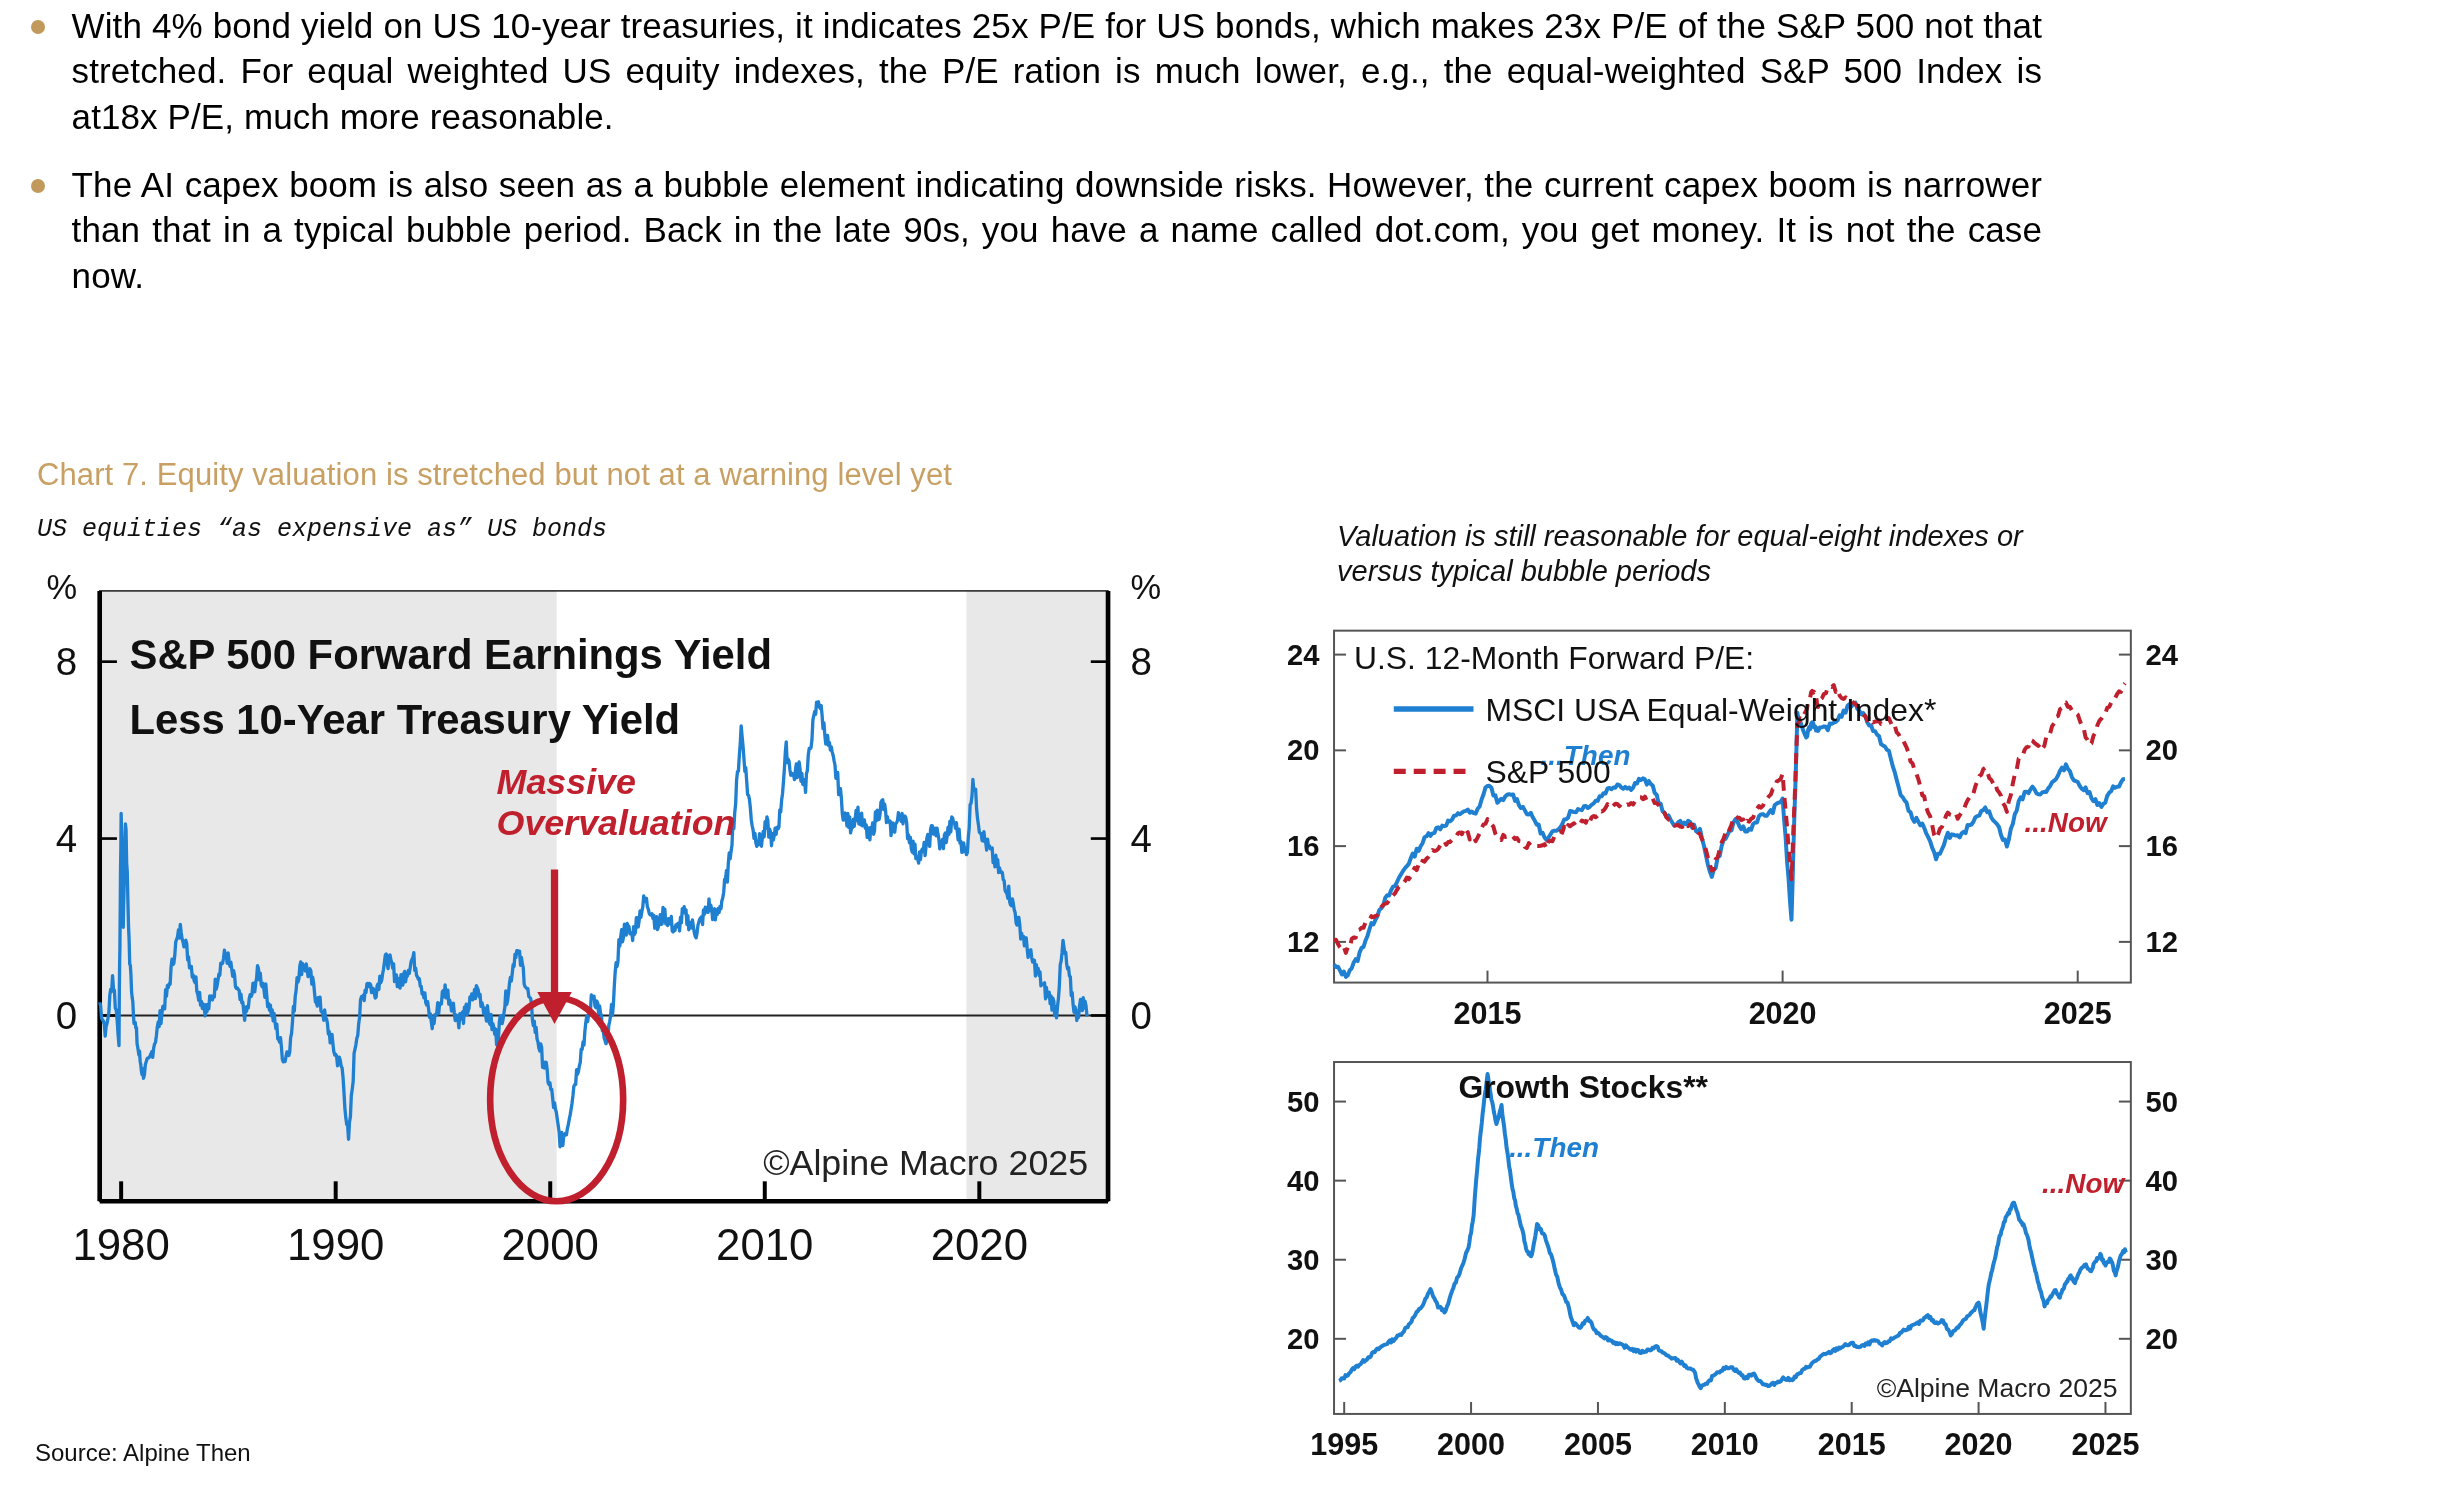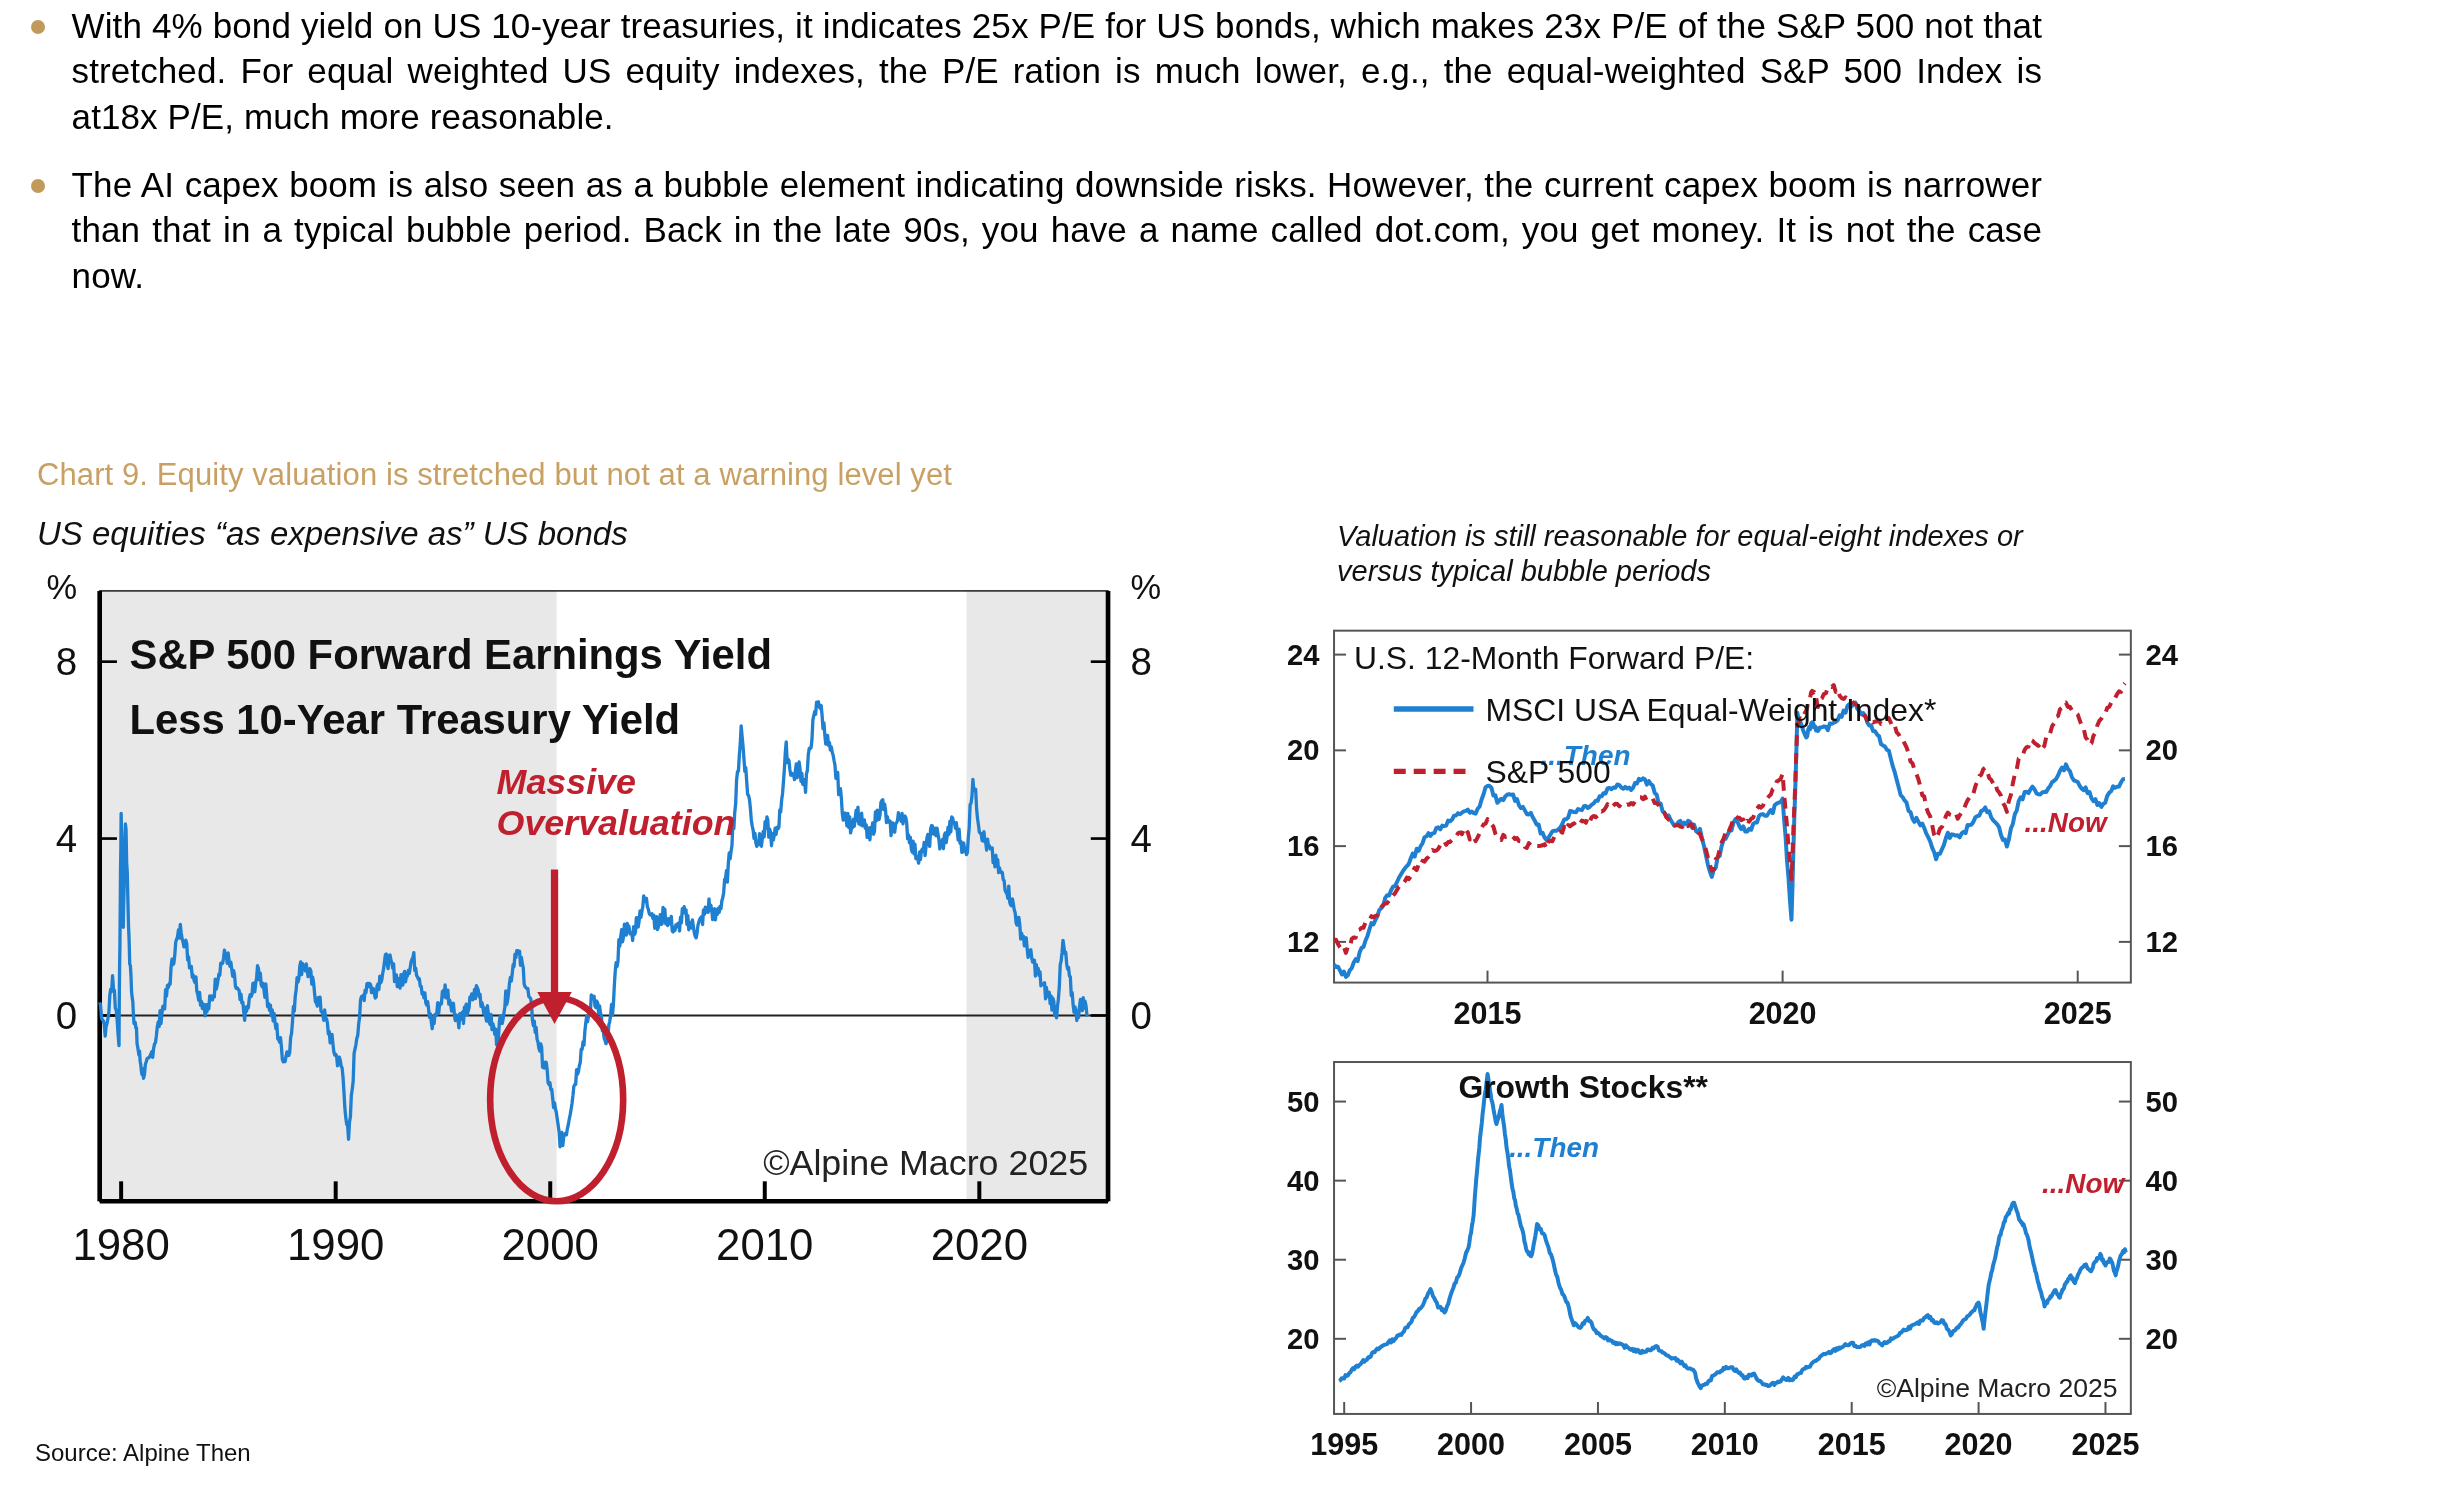--- a/index.html
+++ b/index.html
@@ -25,21 +25,21 @@
     letter-spacing:0.1px;
     font-weight:400;
   }
   
   .chart-title{
     position:absolute;left:37px;top:457px;
     font-size:31px;color:#C9A063;font-weight:400;letter-spacing:0.1px;
   }
   .sub-left{
     position:absolute;left:37px;top:515px;
-    font-size:33px;font-style:italic;color:#111;
+    font-size:25px;font-style:italic;color:#111;font-family:Liberation Mono, monospace;
   }
   .sub-right{
     position:absolute;left:1300px;top:519px;
     font-size:29px;font-style:italic;color:#111;line-height:1.22;
     width:1035px;
     margin-left:37px;
   }
   .source{
     position:absolute;left:35px;top:1439px;
     font-size:24px;color:#111;
@@ -58,21 +58,21 @@
   <div class="bullet-row" style="margin-top:2.7px;">
     <div class="bullet-dot"></div>
     <div class="bullet-text">With 4% bond yield on US 10-year treasuries, it indicates 25x P/E for US bonds, which makes 23x P/E of the S&amp;P 500 not that stretched. For equal weighted US equity indexes, the P/E ration is much lower, e.g., the equal-weighted S&amp;P 500 Index is at18x P/E, much more reasonable.</div>
   </div>
   <div class="bullet-row" style="margin-top:2px;">
     <div class="bullet-dot"></div>
     <div class="bullet-text">The AI capex boom is also seen as a bubble element indicating downside risks. However, the current capex boom is narrower than that in a typical bubble period. Back in the late 90s, you have a name called dot.com, you get money. It is not the case now.</div>
   </div>
 </div>
 
-<div class="chart-title">Chart 9. Equity valuation is stretched but not at a warning level yet</div>
+<div class="chart-title">Chart 7. Equity valuation is stretched but not at a warning level yet</div>
 <div class="sub-left">US equities “as expensive as” US bonds</div>
 <div class="sub-right">
   <div>Valuation is still reasonable for equal-eight indexes or</div>
   <div>versus typical bubble periods</div>
 </div>
 <div class="source">Source: Alpine Then</div>
 
 <div class="chart-left">
   <svg id="svg-left" width="1181" height="743" viewBox="0 0 1780 1120">
       <rect x="120" y="30" width="688.8510638297857" height="920" fill="#E8E8E8"></rect>

